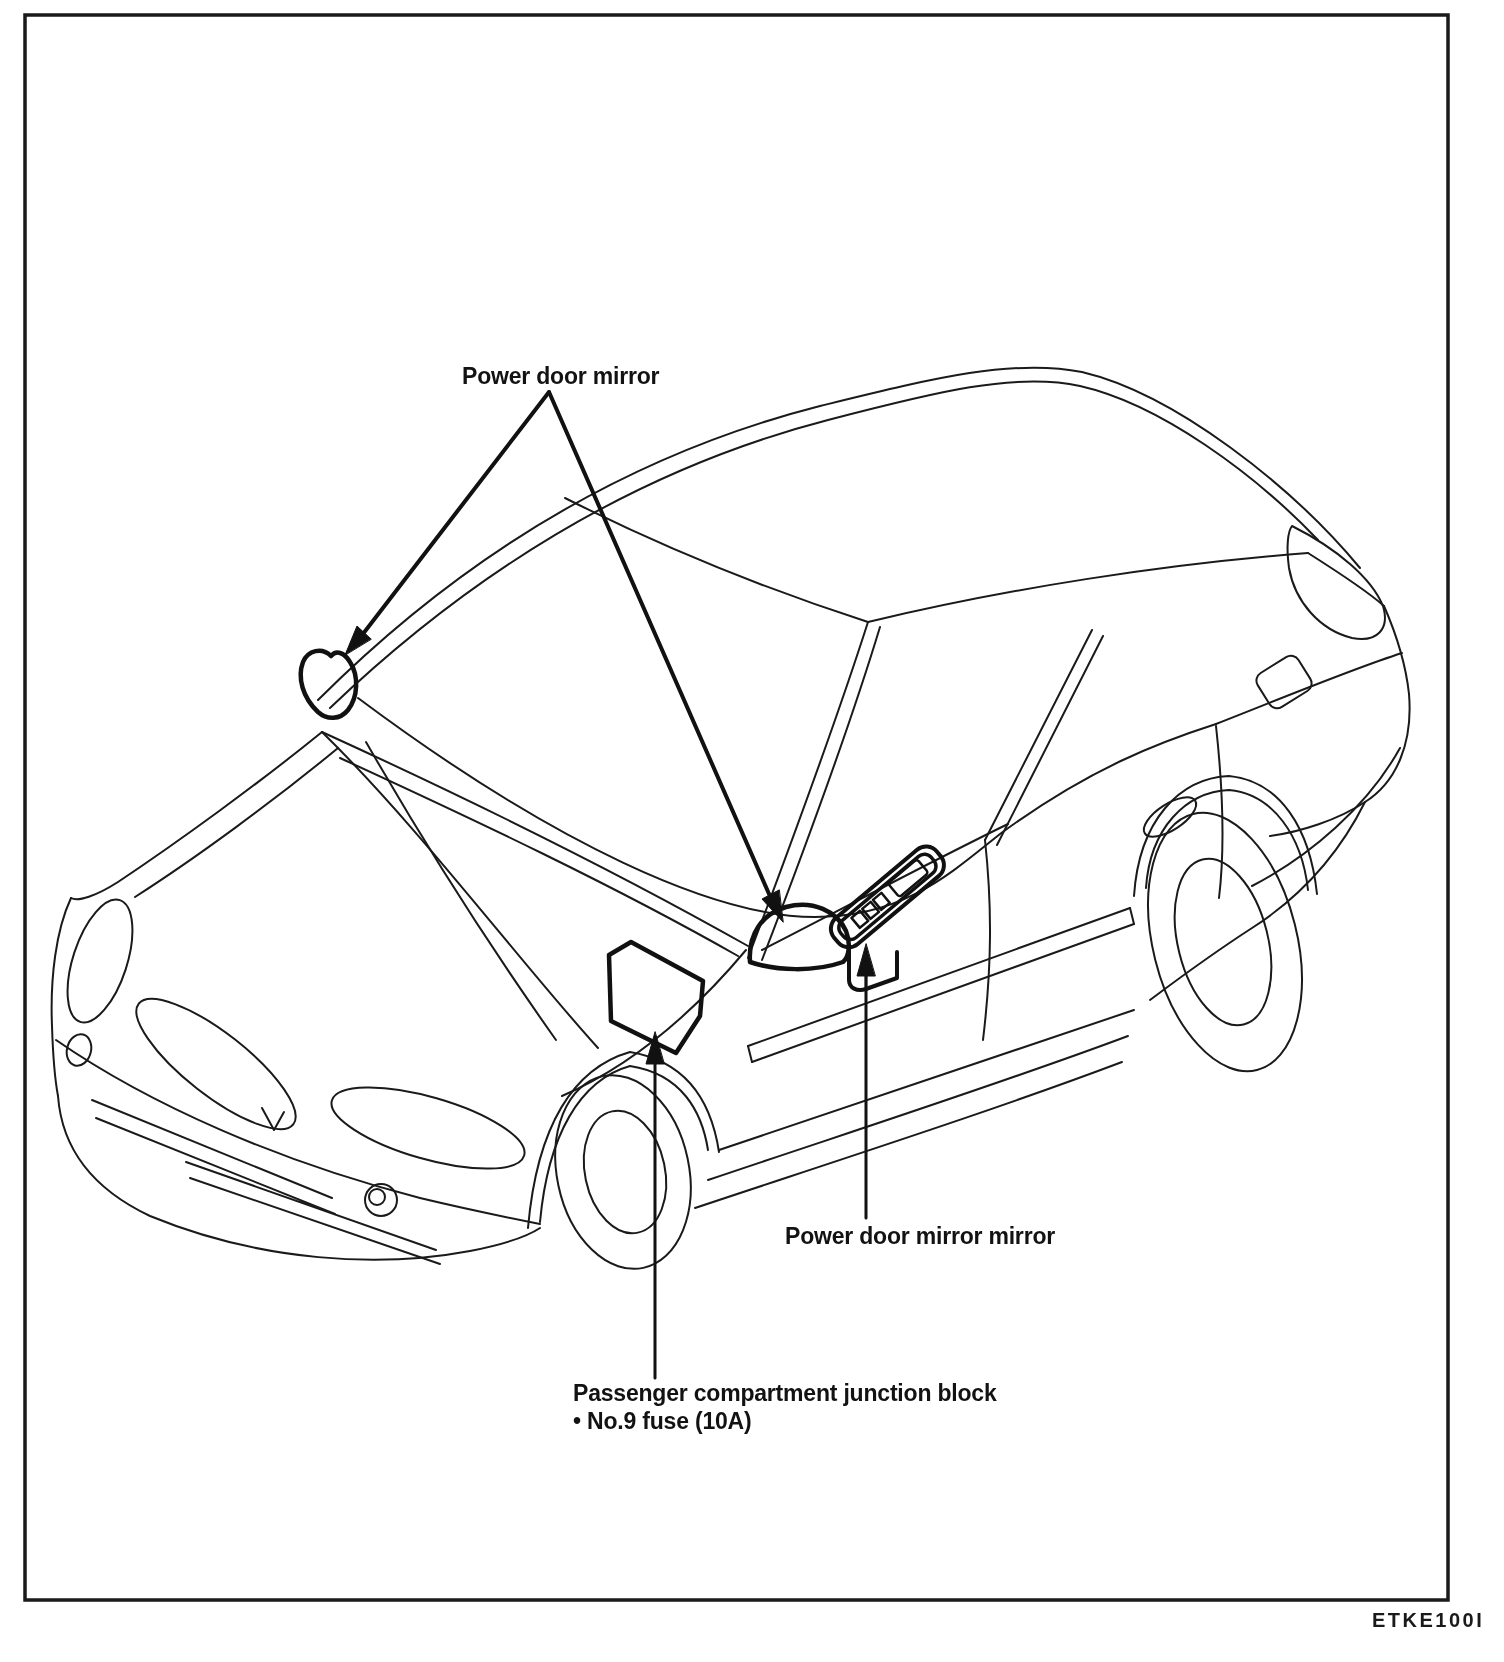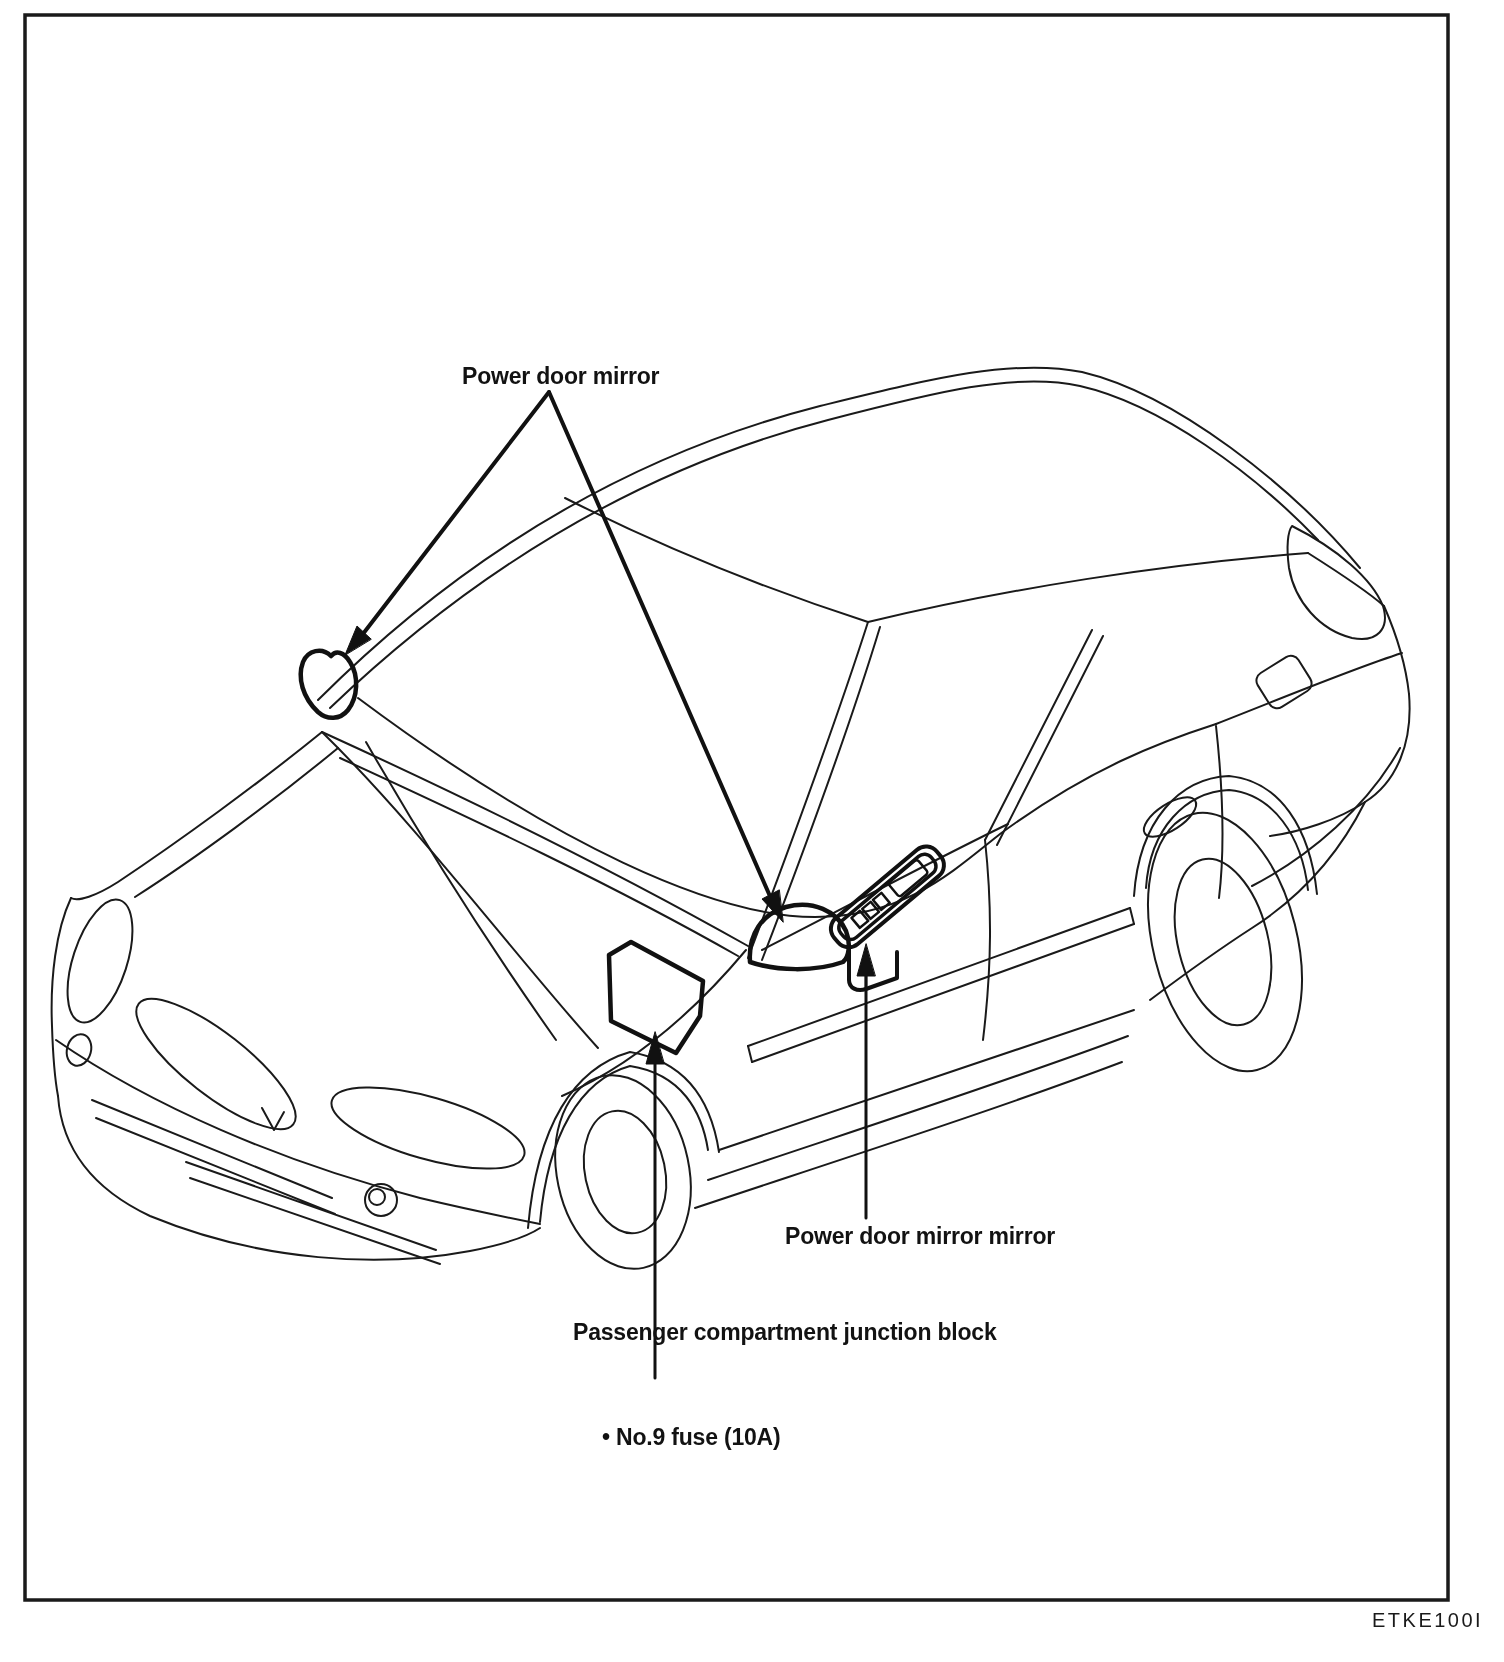--- a/index.html
+++ b/index.html
@@ -13,21 +13,21 @@
     position:absolute;
     font-weight:700;
     font-size:23px;
     letter-spacing:-0.2px;
     color:#121212;
     white-space:nowrap;
     line-height:1.1;
   }
   .code{
     position:absolute;
-    font-weight:400;
+    font-weight:700;
     font-size:20px;
     letter-spacing:2.5px;
     color:#1a1a1a;
     white-space:nowrap;
   }
 </style>
 </head>
 <body>
 
 <div class="stage">
@@ -142,18 +142,18 @@
         <path fill="none" stroke-width="3" d="M655,1058 L655,1378"></path>
         <polygon points="655,1032 646,1064 664,1064"></polygon>
       </g>
     </g>
   </svg>
 
   <div class="lbl" style="left:462px;top:364px;">Power door mirror</div>
 
   <div class="lbl" style="left:785px;top:1224px;">Power door mirror mirror</div>
 
-  <div class="lbl" style="left:573px;top:1320px;">Passenger compartment junction block</div>
+  <div class="lbl" style="left:573px;top:1381px;">Passenger compartment junction block</div>
 
-  <div class="lbl" style="left:602px;top:1409px;margin-top:16px;">• No.9 fuse (10A)</div>
+  <div class="lbl" style="left:573px;top:1409px;">• No.9 fuse (10A)</div>
 
   <div class="code" style="left:1372px;top:1609px;">ETKE100I</div>
 </div>
 
 </body></html>

